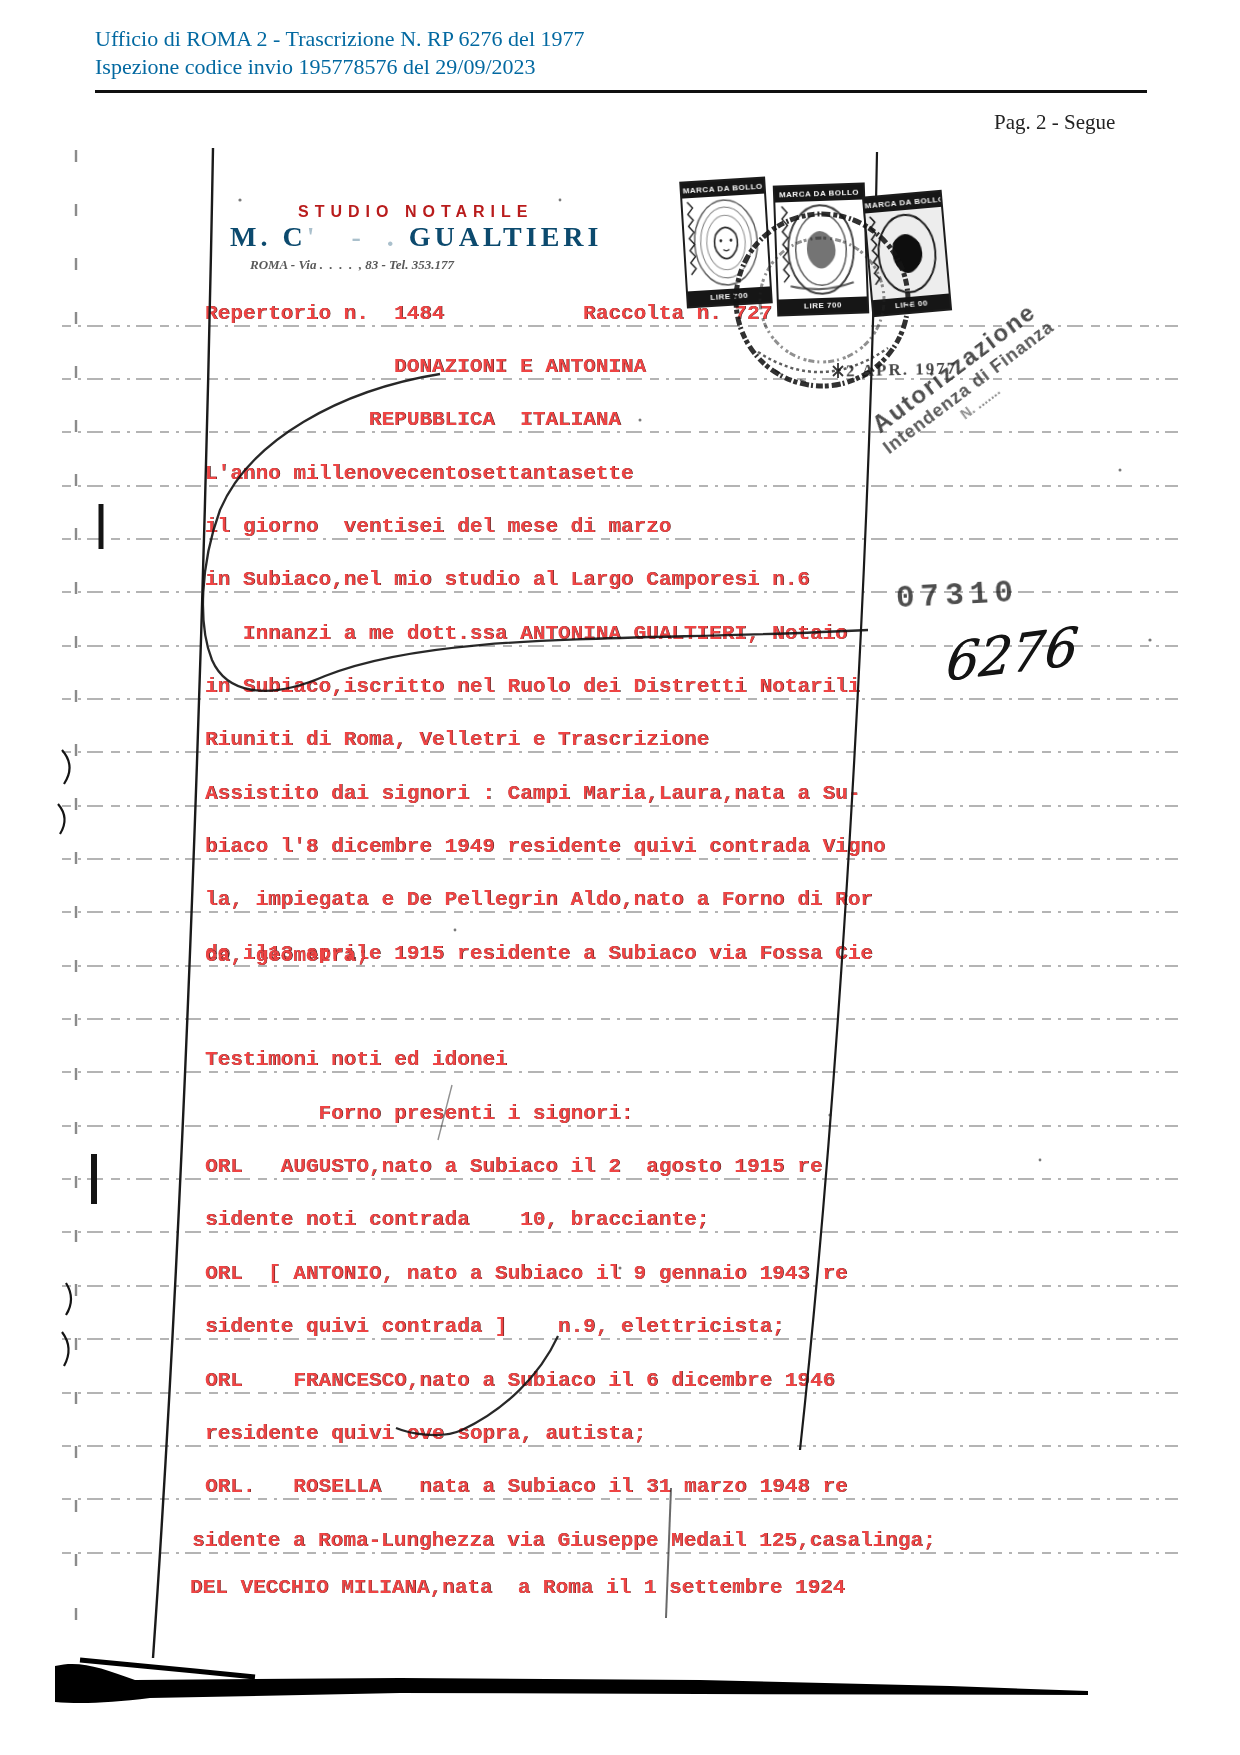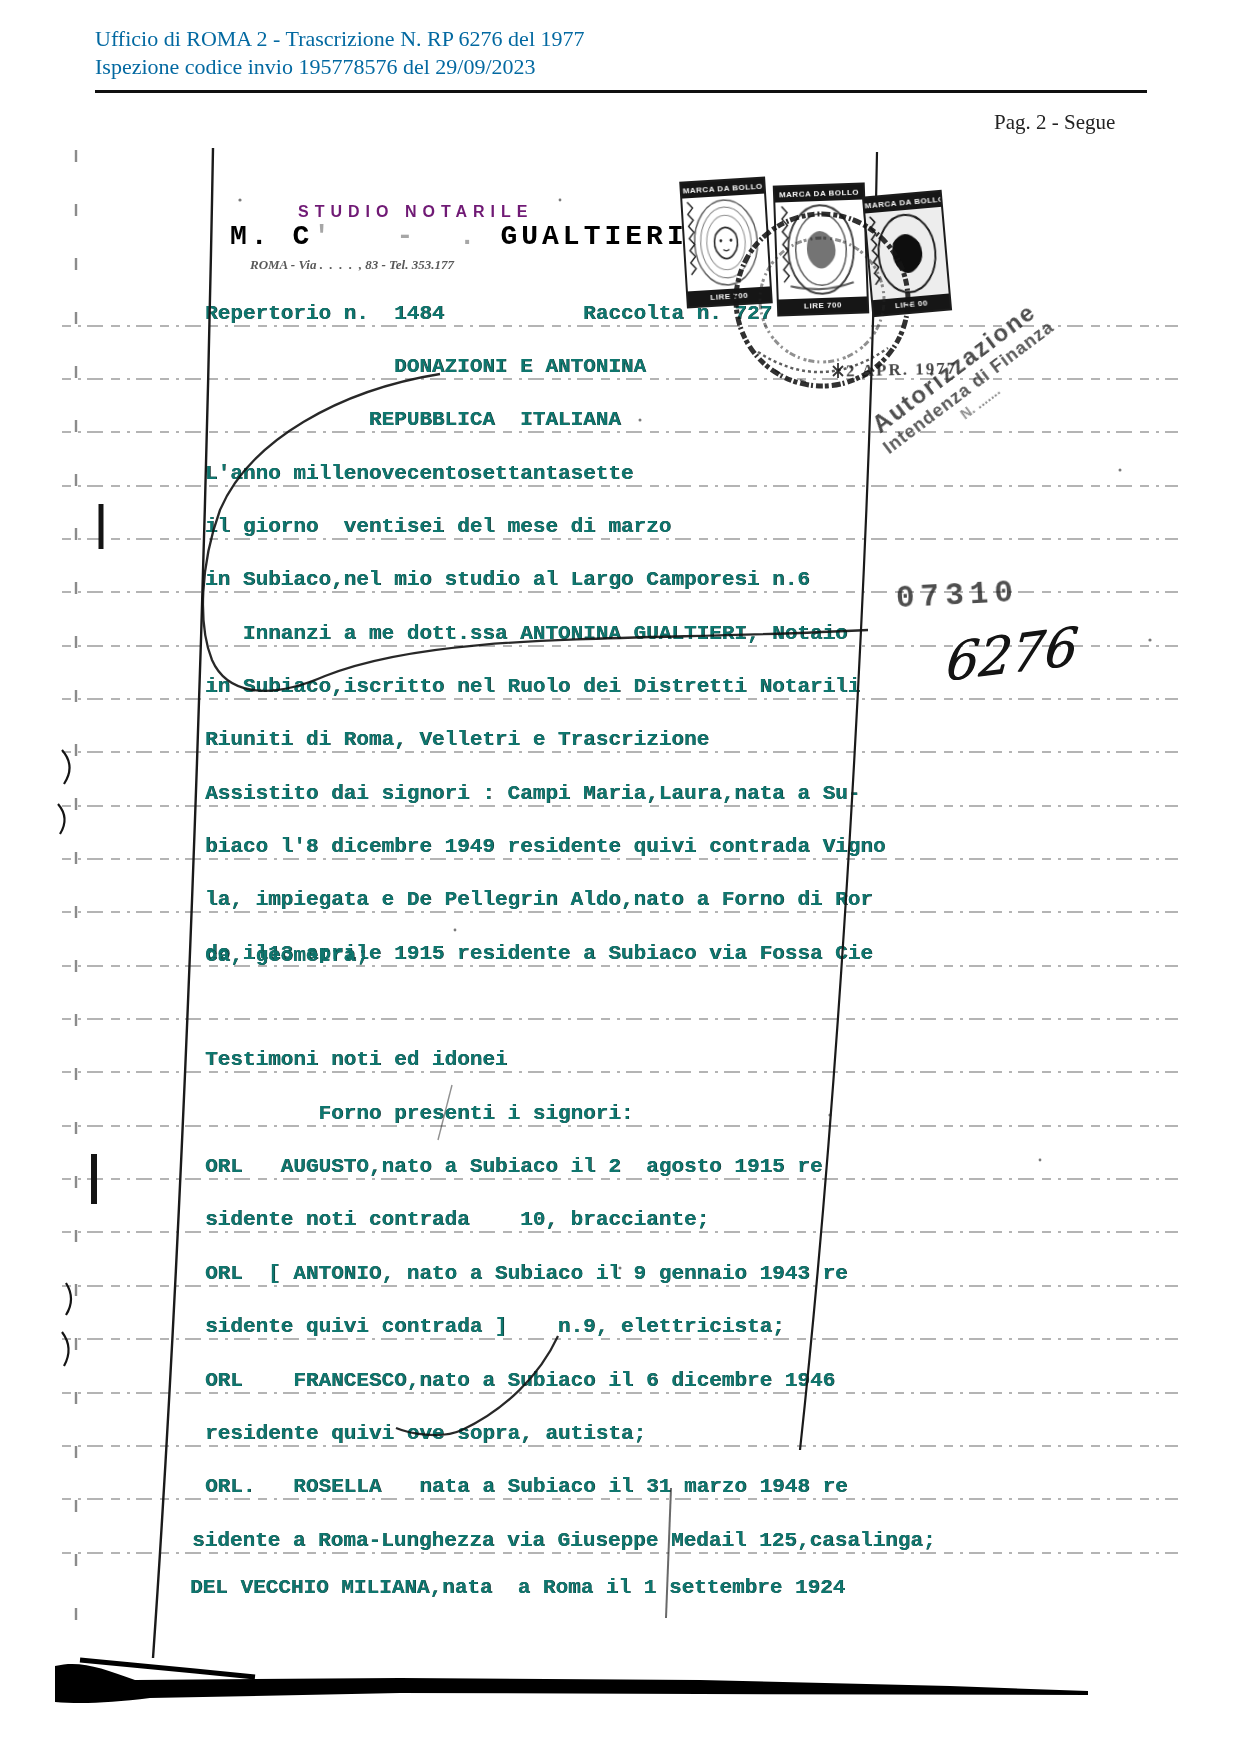--- a/index.html
+++ b/index.html
@@ -6,30 +6,30 @@
   body{width:1240px;height:1755px;position:relative;overflow:hidden;
        font-family:"Liberation Serif","DejaVu Serif",serif;color:#1d1d1d;}
 
   
   .hdr-line{position:absolute;left:95px;font-size:22px;color:#0369a1;white-space:pre;}
   .hdr-rule{position:absolute;left:95px;top:90px;width:1052px;height:3px;background:#101010;}
   .pag{position:absolute;left:994px;top:110px;font-size:21px;color:#232323;}
 
   
   .lh-studio{position:absolute;left:298px;top:203px;font-family:"Liberation Sans","DejaVu Sans",sans-serif;
-             font-weight:700;font-size:16px;letter-spacing:6px;color:#701a75;filter:blur(.3px);}
-  .lh-name{position:absolute;left:230px;top:221px;font-family:Liberation Mono, monospace;
-           font-weight:700;font-size:28px;letter-spacing:4px;color:#000000;filter:blur(.35px);white-space:pre;}
+             font-weight:700;font-size:16px;letter-spacing:6px;color:#b91c1c;filter:blur(.3px);}
+  .lh-name{position:absolute;left:230px;top:221px;font-family:Liberation Serif, serif;
+           font-weight:700;font-size:28px;letter-spacing:4px;color:#0c4a6e;filter:blur(.35px);white-space:pre;}
   .lh-name .faint{opacity:.35;}
   .lh-addr{position:absolute;left:250px;top:257px;font-style:italic;font-weight:700;
            font-size:13px;color:#303030;opacity:.8;filter:blur(.3px);white-space:pre;}
 
   
   .tl{position:absolute;left:205px;font-family:"Liberation Mono","DejaVu Sans Mono",monospace;
-      font-size:21px;font-weight:700;color:#0f766e;white-space:pre;
+      font-size:21px;font-weight:700;color:#ef4444;white-space:pre;
       text-shadow:.4px 0 0 #191919;}
 
   
   .stamp{position:absolute;background:#fff;border:2px solid #1c1c1c;box-sizing:border-box;
          display:flex;flex-direction:column;filter:blur(.2px);}
   .stamp .band{background:#161616;color:#f5f5f5;font-family:"Liberation Sans",sans-serif;
                font-weight:700;font-size:8px;letter-spacing:.5px;text-align:center;
                line-height:15px;height:15px;overflow:hidden;white-space:nowrap;}
   .stamp .mid{flex:1;position:relative;overflow:hidden;}
   .stamp svg{position:absolute;inset:0;}

